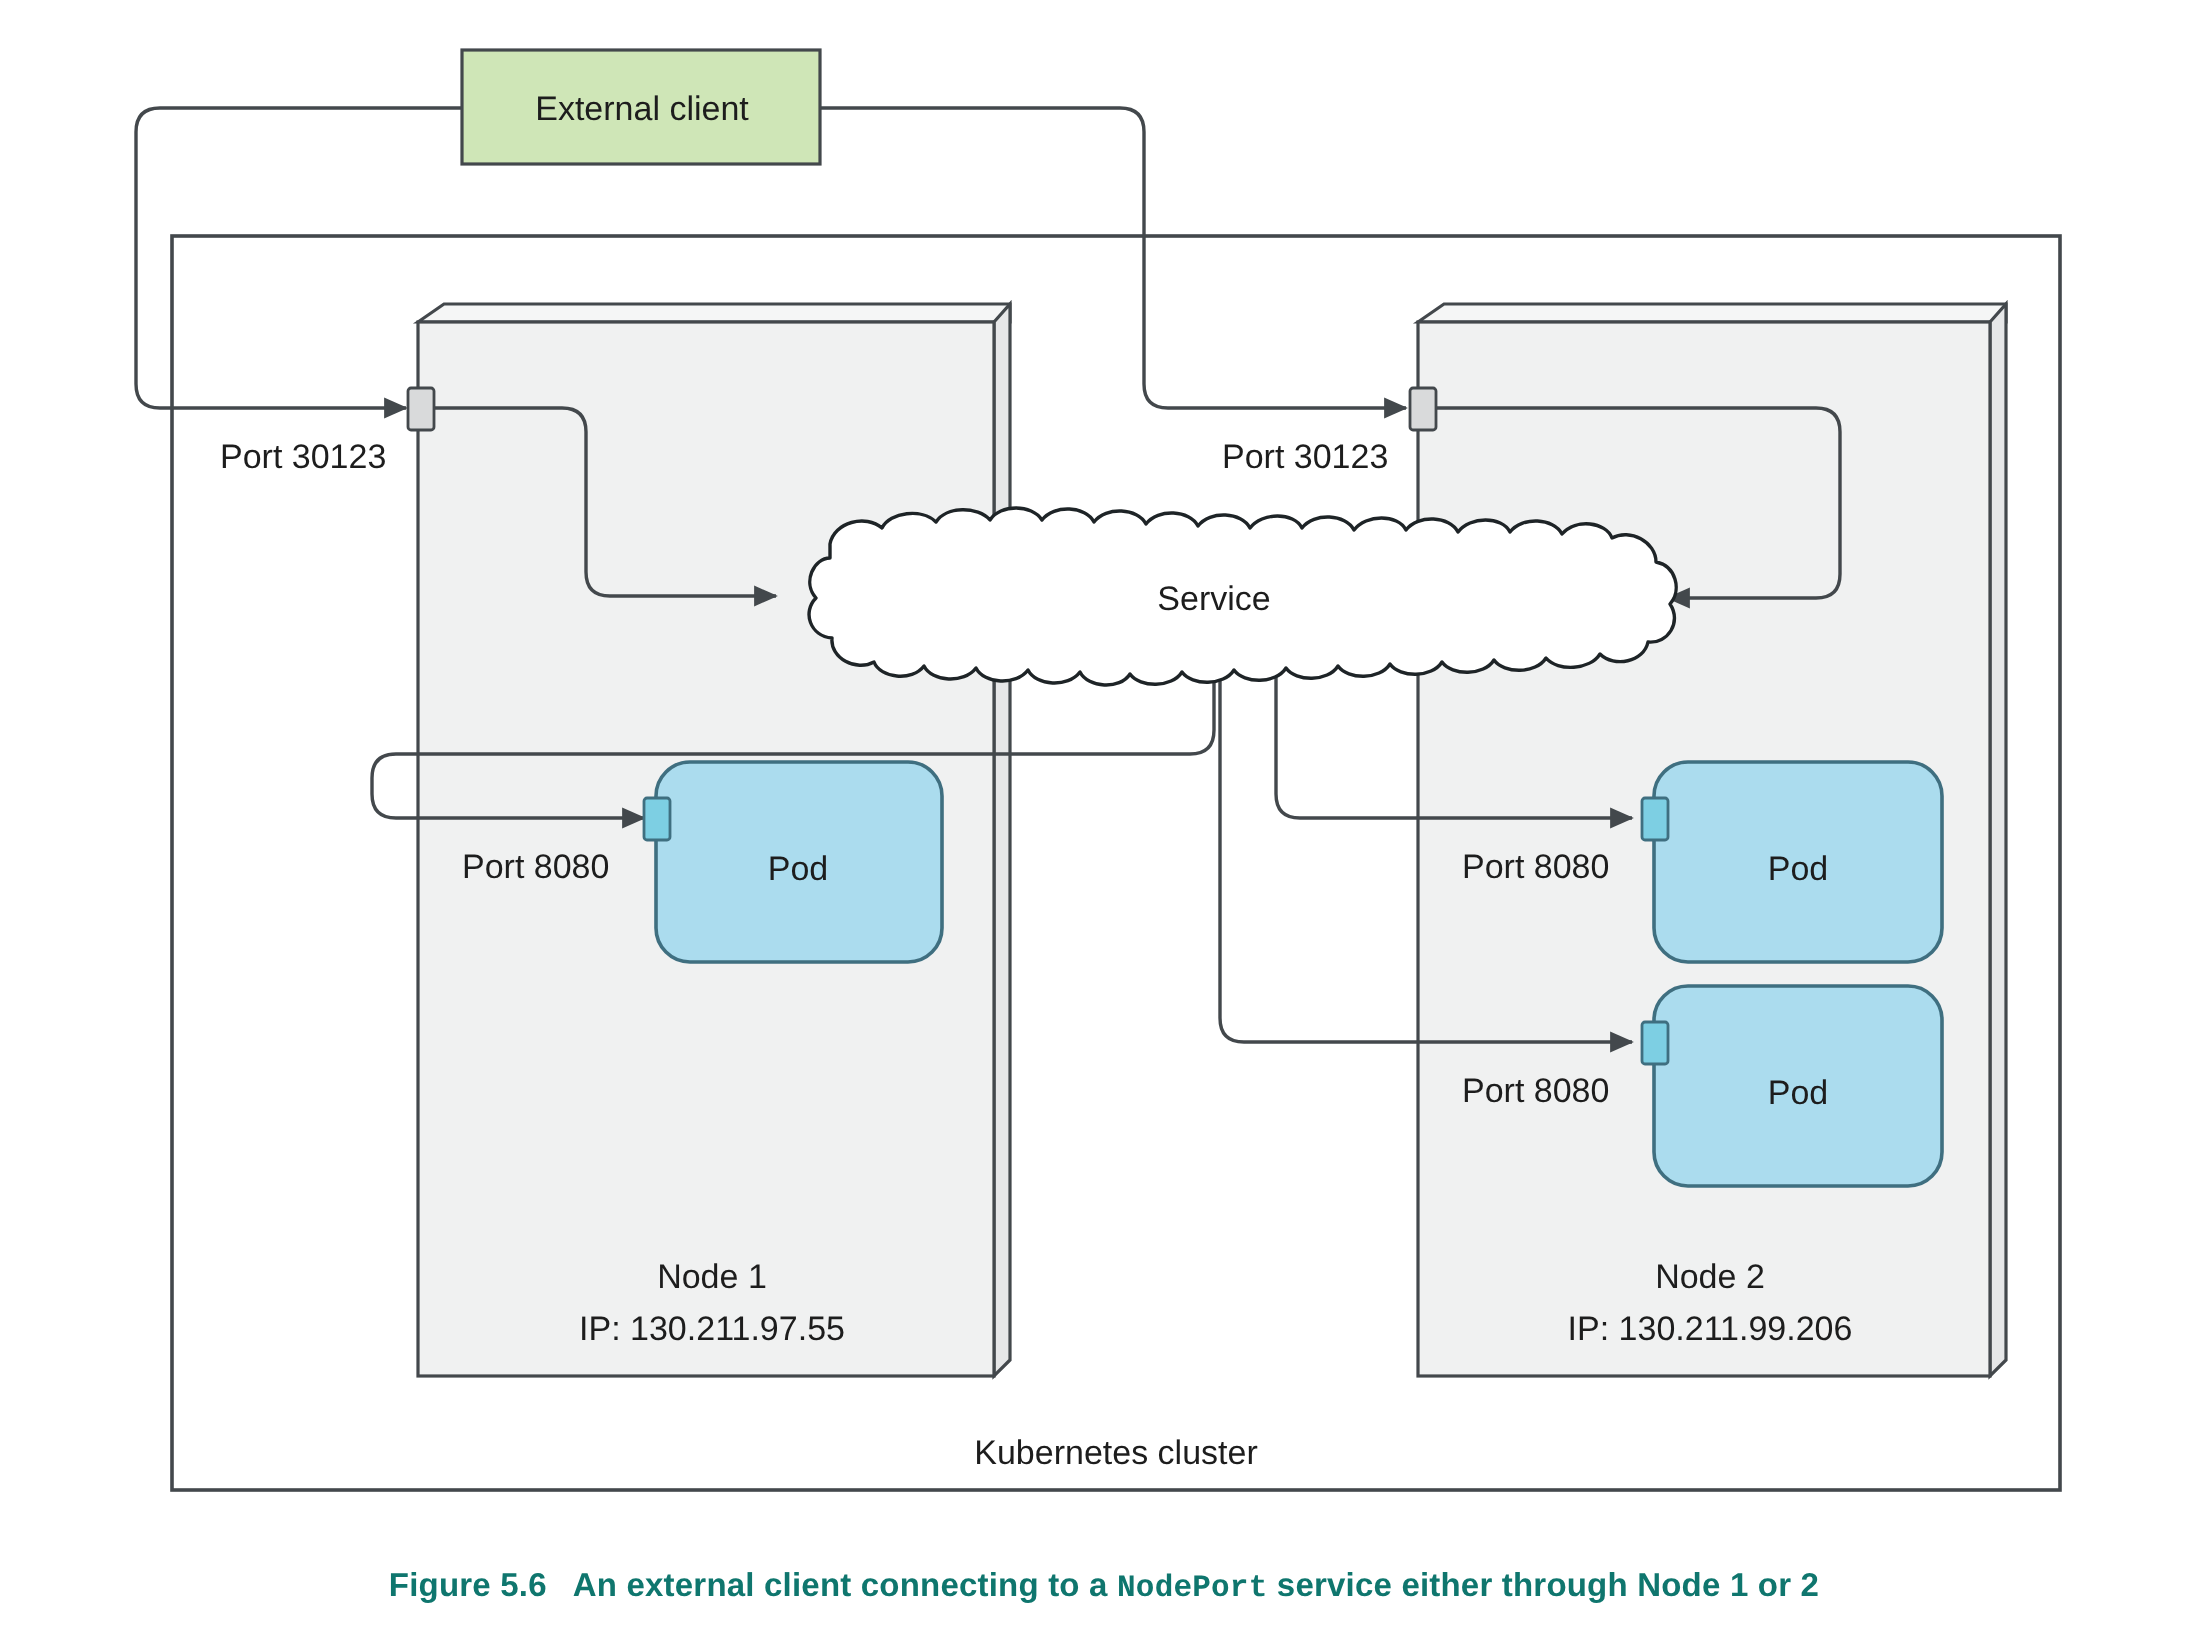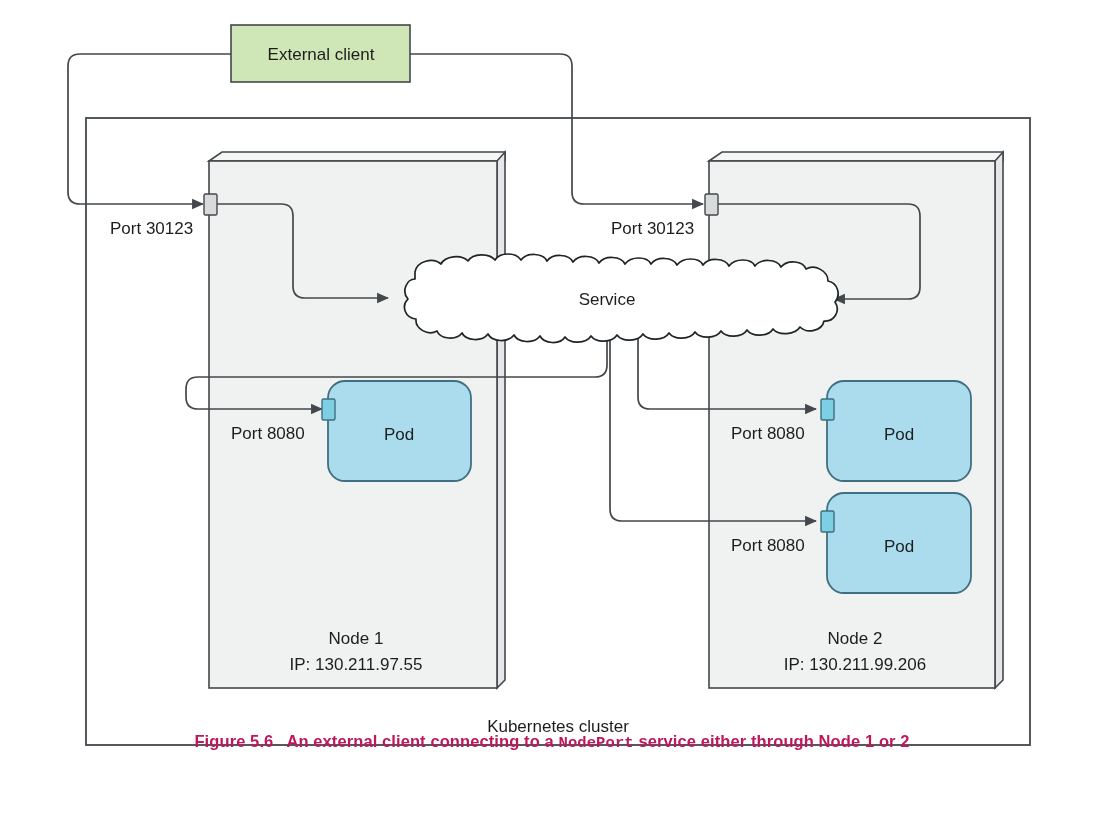--- a/index.html
+++ b/index.html
@@ -80,27 +80,27 @@
   }
   .lbl {
     font-family: "Liberation Sans", sans-serif;
     font-size: 17px;
     fill: #1d1d1d;
   }
   .lbl-mid { text-anchor: middle; }
   .caption {
     position: absolute;
     left: 0;
-    top: 732px;
+    top: 784px;
     width: 1104px;
     text-align: center;
     font-family: "Liberation Sans", sans-serif;
     font-size: 16.5px;
     font-weight: bold;
-    color: #be185d;
+    color: #0f766e;
     letter-spacing: 0.1px;
   }
   .caption .mono {
     font-family: "Liberation Mono", monospace;
     font-size: 15.5px;
     font-weight: bold;
   }
   .caption .figno { margin-right: 13px; }
 </style>
 </head>

